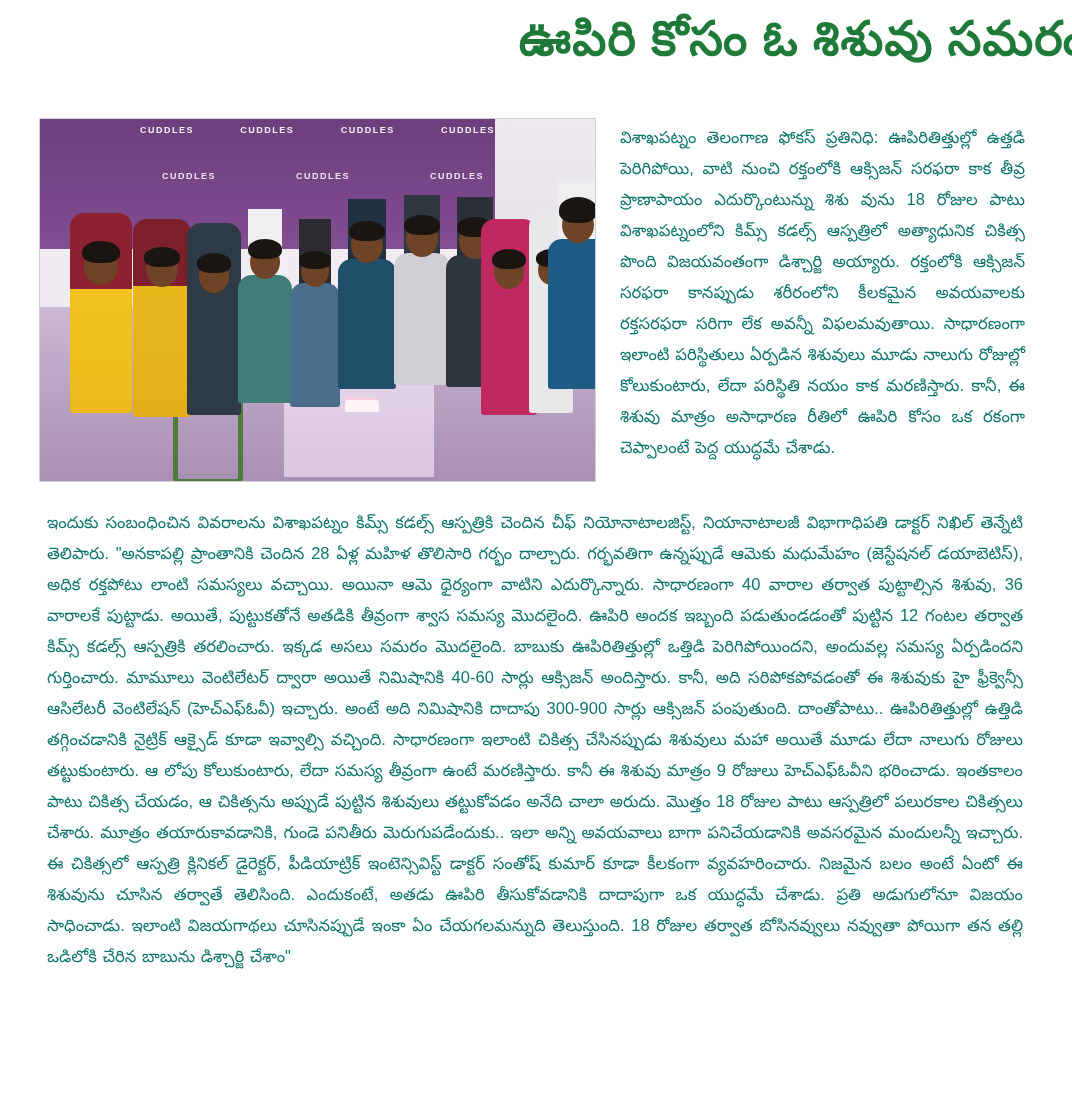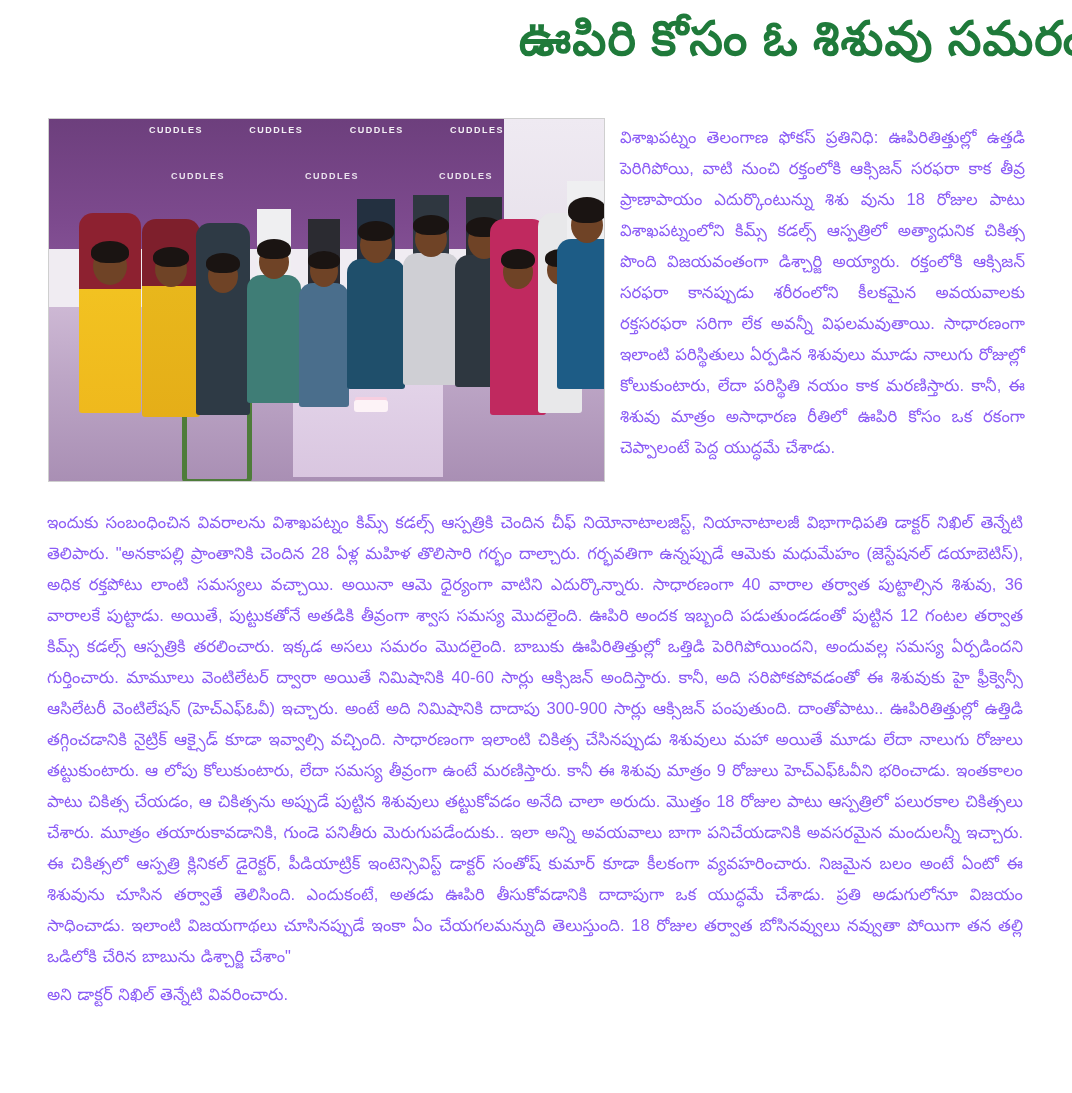--- a/index.html
+++ b/index.html
@@ -26,21 +26,21 @@
     font-weight: bold;
     font-size: 48px;
     line-height: 62px;
     letter-spacing: 1px;
     color: #1f7a3a;
     white-space: nowrap;
   }
   
   .photo {
     position: absolute;
-    left: 48px;
+    left: 39px;
     top: 118px;
     width: 555px;
     height: 362px;
     border: 1px solid #cfcfcf;
     overflow: hidden;
     background: #8e6fa0;
   }
   
   .ph-wall {
     position: absolute;
@@ -157,21 +157,21 @@
   .col-right {
     position: absolute;
     left: 620px;
     top: 122px;
     width: 405px;
   }
   .body-text {
     font-family: "Liberation Sans", sans-serif;
     font-size: 16.5px;
     line-height: 31px;
-    color: #8b5cf6;
+    color: #0f766e;
     text-align: justify;
     text-justify: inter-word;
     word-spacing: 1px;
   }
   .full-body {
     position: absolute;
     left: 40px;
     top: 500px;
     width: 990px;
   }
@@ -280,16 +280,15 @@
       <div class="p-hair" style="width:38px;height:26px;bottom:258px;"></div>
     </div>
   </div>
 
   <div class="col-right">
     <div class="body-text">విశాఖపట్నం తెలంగాణ ఫోకస్ ప్రతినిధి: ఊపిరితిత్తుల్లో ఉత్తడి పెరిగిపోయి, వాటి నుంచి రక్తంలోకి ఆక్సిజన్ సరఫరా కాక తీవ్ర ప్రాణాపాయం ఎదుర్కొంటున్ను శిశు వును 18 రోజుల పాటు విశాఖపట్నంలోని కిమ్స్ కడల్స్ ఆస్పత్రిలో అత్యాధునిక చికిత్స పొంది విజయవంతంగా డిశ్చార్జి అయ్యారు. రక్తంలోకి ఆక్సిజన్ సరఫరా కానప్పుడు శరీరంలోని కీలకమైన అవయవాలకు రక్తసరఫరా సరిగా లేక అవన్నీ విఫలమవుతాయి. సాధారణంగా ఇలాంటి పరిస్థితులు ఏర్పడిన శిశువులు మూడు నాలుగు రోజుల్లో కోలుకుంటారు, లేదా పరిస్థితి నయం కాక మరణిస్తారు. కానీ, ఈ శిశువు మాత్రం అసాధారణ రీతిలో ఊపిరి కోసం ఒక రకంగా చెప్పాలంటే పెద్ద యుద్ధమే చేశాడు.</div>
   </div>
 
   <div class="full-body">
     <p class="body-text">ఇందుకు సంబంధించిన వివరాలను విశాఖపట్నం కిమ్స్ కడల్స్ ఆస్పత్రికి చెందిన చీఫ్ నియోనాటాలజిస్ట్, నియానాటాలజీ విభాగాధిపతి డాక్టర్ నిఖిల్ తెన్నేటి తెలిపారు. "అనకాపల్లి ప్రాంతానికి చెందిన 28 ఏళ్ల మహిళ తొలిసారి గర్భం దాల్చారు. గర్భవతిగా ఉన్నప్పుడే ఆమెకు మధుమేహం (జెస్టేషనల్ డయాబెటిస్), అధిక రక్తపోటు లాంటి సమస్యలు వచ్చాయి. అయినా ఆమె ధైర్యంగా వాటిని ఎదుర్కొన్నారు. సాధారణంగా 40 వారాల తర్వాత పుట్టాల్సిన శిశువు, 36 వారాలకే పుట్టాడు. అయితే, పుట్టుకతోనే అతడికి తీవ్రంగా శ్వాస సమస్య మొదలైంది. ఊపిరి అందక ఇబ్బంది పడుతుండడంతో పుట్టిన 12 గంటల తర్వాత కిమ్స్ కడల్స్ ఆస్పత్రికి తరలించారు. ఇక్కడ అసలు సమరం మొదలైంది. బాబుకు ఊపిరితిత్తుల్లో ఒత్తిడి పెరిగిపోయిందని, అందువల్ల సమస్య ఏర్పడిందని గుర్తించారు. మామూలు వెంటిలేటర్ ద్వారా అయితే నిమిషానికి 40-60 సార్లు ఆక్సిజన్ అందిస్తారు. కానీ, అది సరిపోకపోవడంతో ఈ శిశువుకు హై ఫ్రీక్వెన్సీ ఆసిలేటరీ వెంటిలేషన్ (హెచ్ఎఫ్ఓవీ) ఇచ్చారు. అంటే అది నిమిషానికి దాదాపు 300-900 సార్లు ఆక్సిజన్ పంపుతుంది. దాంతోపాటు.. ఊపిరితిత్తుల్లో ఉత్తిడి తగ్గించడానికి నైట్రిక్ ఆక్సైడ్ కూడా ఇవ్వాల్సి వచ్చింది. సాధారణంగా ఇలాంటి చికిత్స చేసినప్పుడు శిశువులు మహా అయితే మూడు లేదా నాలుగు రోజులు తట్టుకుంటారు. ఆ లోపు కోలుకుంటారు, లేదా సమస్య తీవ్రంగా ఉంటే మరణిస్తారు. కానీ ఈ శిశువు మాత్రం 9 రోజులు హెచ్ఎఫ్ఓవీని భరించాడు. ఇంతకాలం పాటు చికిత్స చేయడం, ఆ చికిత్సను అప్పుడే పుట్టిన శిశువులు తట్టుకోవడం అనేది చాలా అరుదు. మొత్తం 18 రోజుల పాటు ఆస్పత్రిలో పలురకాల చికిత్సలు చేశారు. మూత్రం తయారుకావడానికి, గుండె పనితీరు మెరుగుపడేందుకు.. ఇలా అన్ని అవయవాలు బాగా పనిచేయడానికి అవసరమైన మందులన్నీ ఇచ్చారు. ఈ చికిత్సలో ఆస్పత్రి క్లినికల్ డైరెక్టర్, పీడియాట్రిక్ ఇంటెన్సివిస్ట్ డాక్టర్ సంతోష్ కుమార్ కూడా కీలకంగా వ్యవహరించారు. నిజమైన బలం అంటే ఏంటో ఈ శిశువును చూసిన తర్వాతే తెలిసింది. ఎందుకంటే, అతడు ఊపిరి తీసుకోవడానికి దాదాపుగా ఒక యుద్ధమే చేశాడు. ప్రతి అడుగులోనూ విజయం సాధించాడు. ఇలాంటి విజయగాథలు చూసినప్పుడే ఇంకా ఏం చేయగలమన్నుది తెలుస్తుంది. 18 రోజుల తర్వాత బోసినవ్వులు నవ్వుతా పోయిగా తన తల్లి ఒడిలోకి చేరిన బాబును డిశ్చార్జి చేశాం"</p>
-    <p class="body-text last-line">అని డాక్టర్ నిఖిల్ తెన్నేటి వివరించారు.</p>
   </div>
 
 </div>
 
 </body></html>

